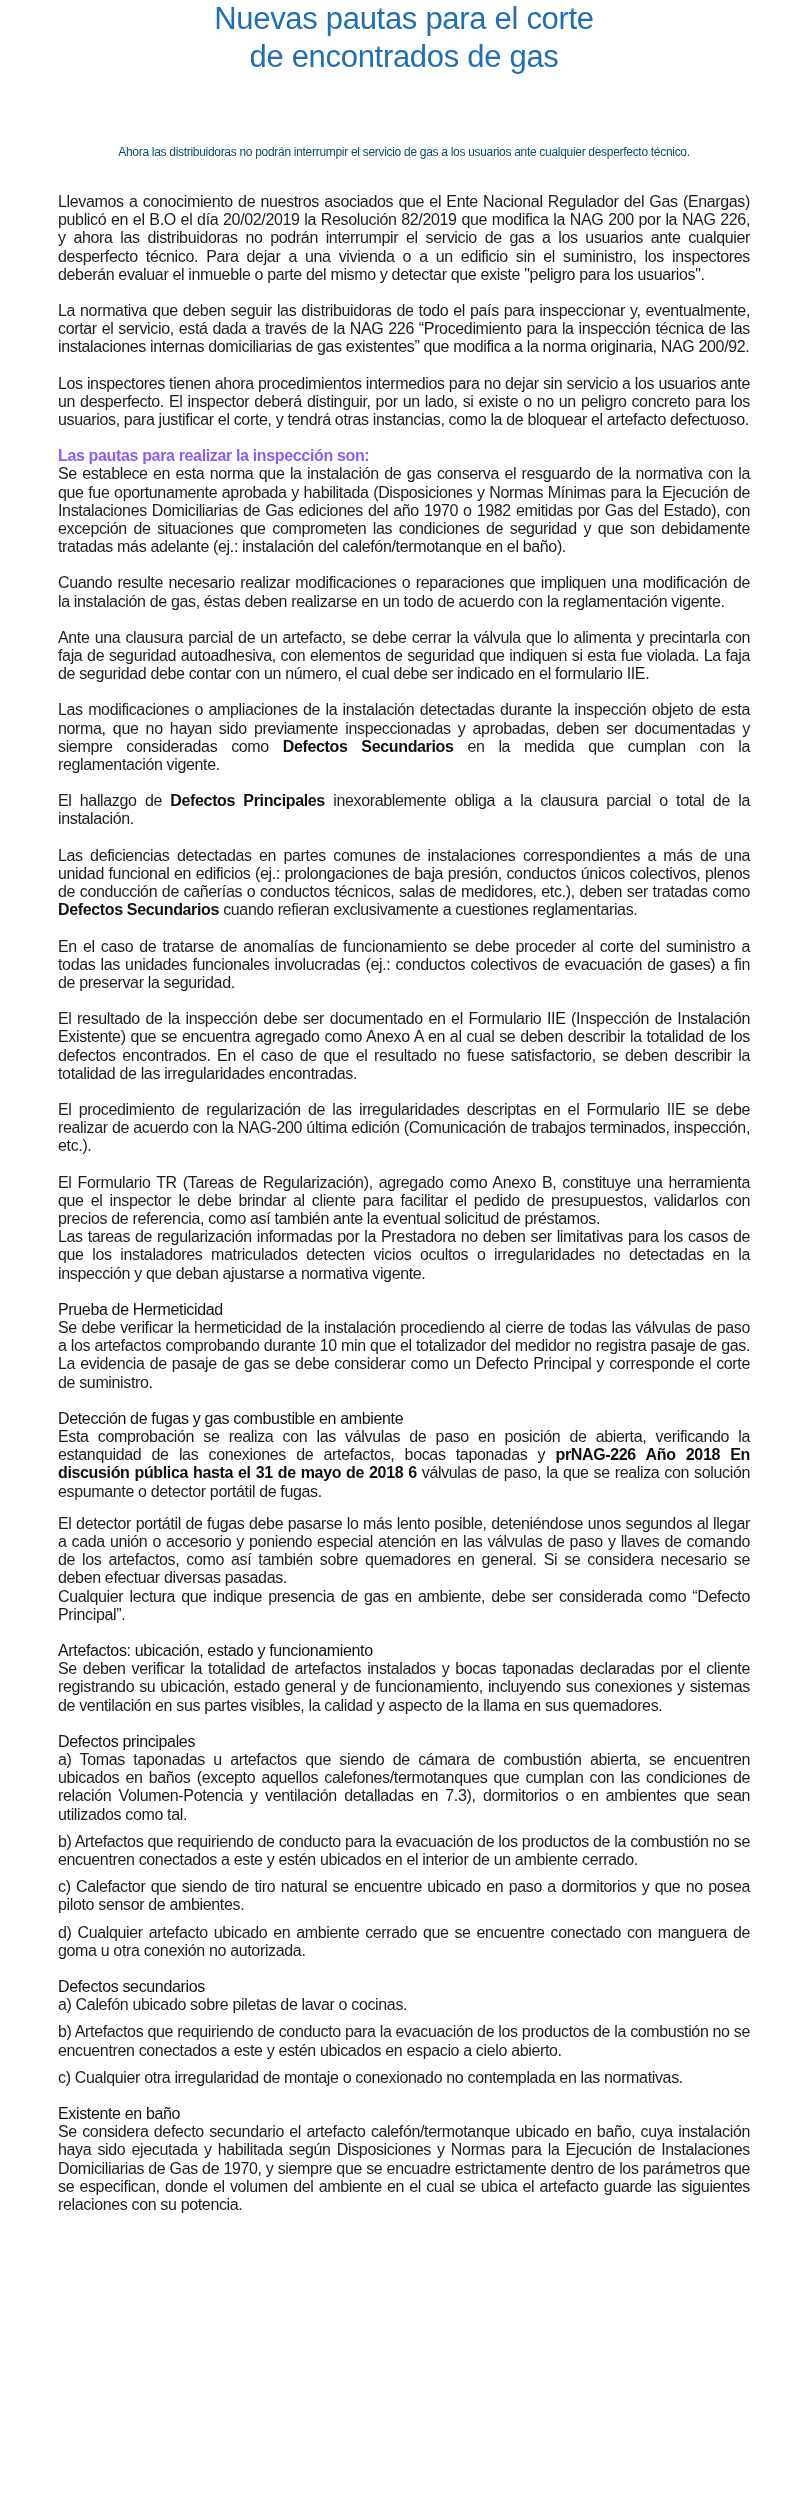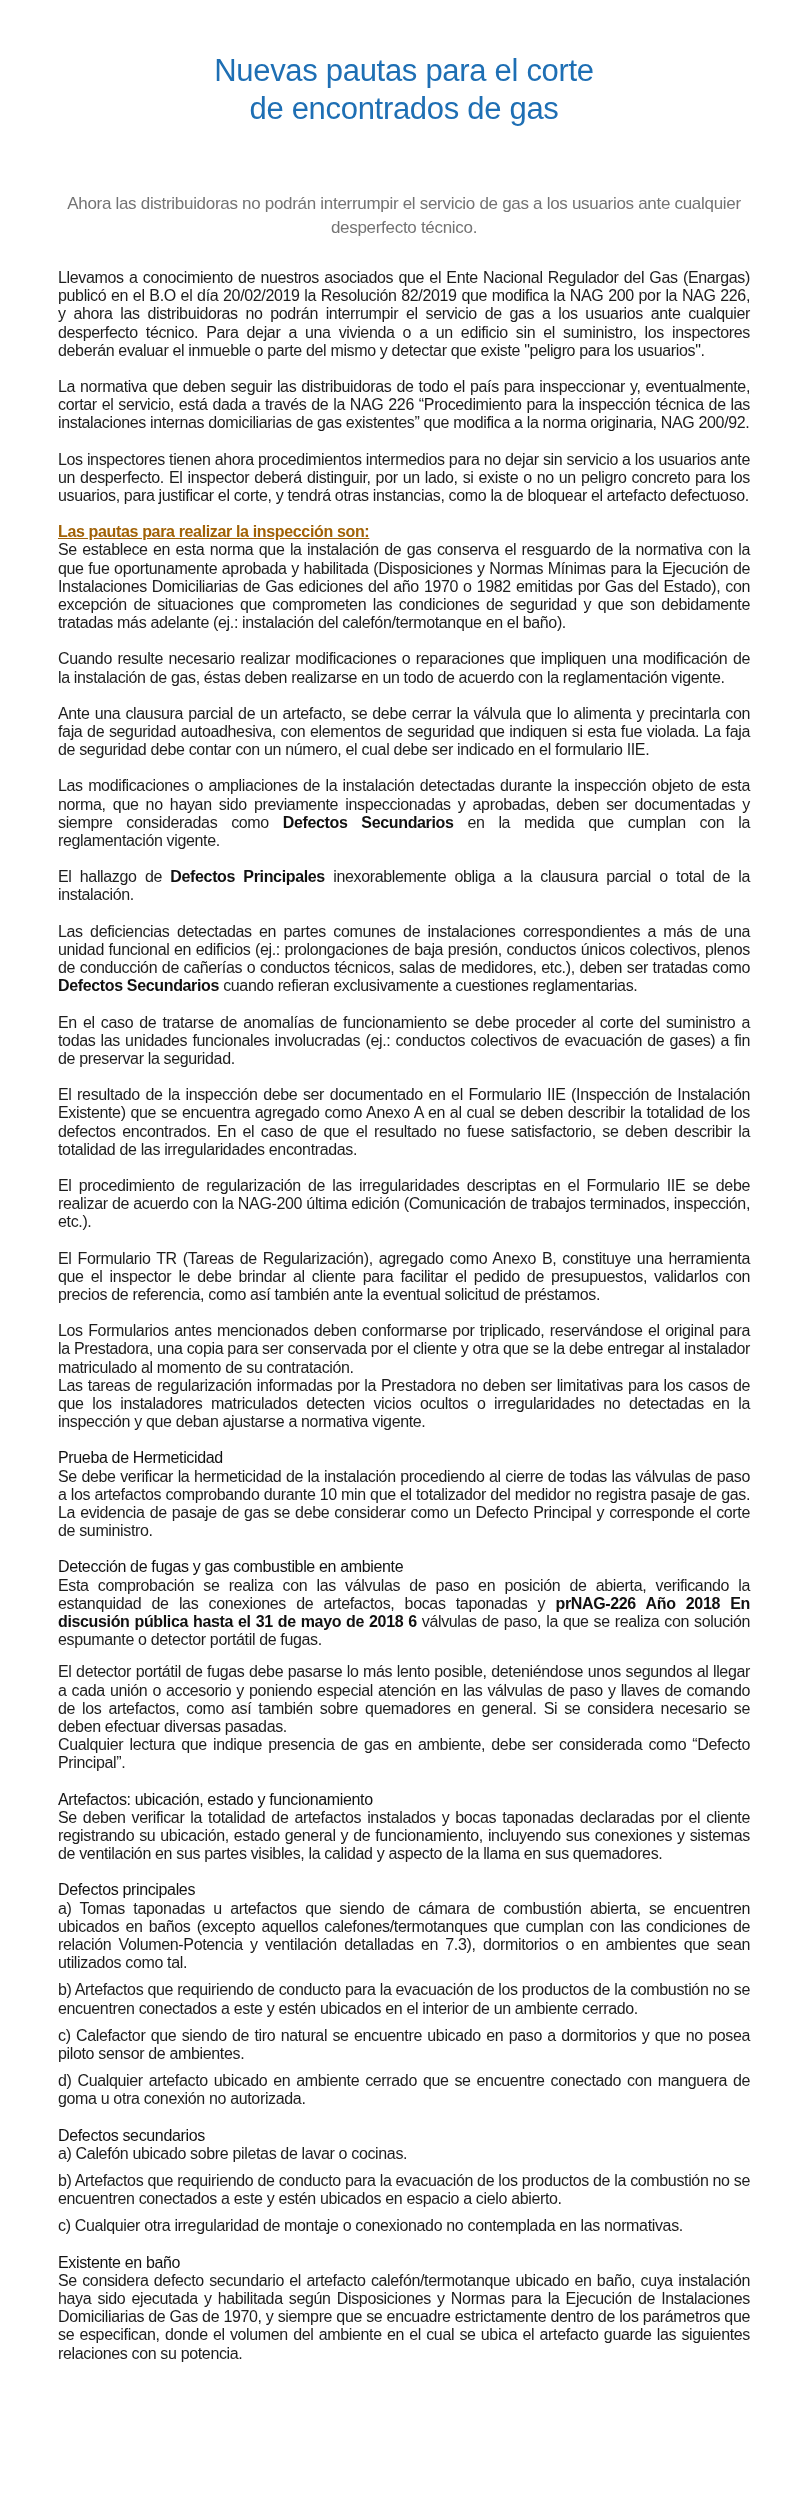--- a/index.html
+++ b/index.html
@@ -5,48 +5,47 @@
   html, body { margin: 0; padding: 0; background: #ffffff; }
   body { width: 800px; min-height: 2505px; position: relative; }
   .page { width: 692px; margin: 0 auto; padding-left: 0; position: relative; left: 4px; }
   .title {
     font-family: "Liberation Sans", sans-serif;
     color: #1e6fb4;
     font-size: 31px;
     line-height: 38px;
     text-align: center;
     margin: 0;
-    padding-top: 52px;
     letter-spacing: -0.3px;
     font-weight: normal;
   }
   .subtitle {
     font-family: "Liberation Sans", sans-serif;
-    color: #737373;
-    font-size: 17px;
+    color: #0c4a6e;
+    font-size: 12px;
     line-height: 24px;
     text-align: center;
     margin: 64px 0 0 0;
     letter-spacing: -0.3px;
     font-weight: normal;
   }
   .body-text {
     font-family: "Liberation Sans", sans-serif;
     color: #1d1d1d;
     font-size: 16px;
     line-height: 18.2px;
     letter-spacing: -0.35px;
     text-align: justify;
     margin: 0;
   }
   .para { margin: 0; }
   .gap-first { margin-top: 29px; }
   .gap { margin-top: 18px; }
   .gap-sm { margin-top: 9px; }
-  .heading { font-weight: bold; color: #a16207; text-decoration: underline; }
+  .heading { font-weight: bold; color: #8b5cf6; }
   .heading-plain { color: #111; }
   b { font-weight: bold; color: #111; }
 </style>
 </head>
 <body>
 
 <div class="page">
   <h1 class="title">
     <span>Nuevas pautas para el corte</span><br>
     <span>de encontrados de gas</span>
@@ -66,21 +65,20 @@
     </div>
     <p class="para gap">Cuando resulte necesario realizar modificaciones o reparaciones que impliquen una modificación de la instalación de gas, éstas deben realizarse en un todo de acuerdo con la reglamentación vigente.</p>
     <p class="para gap">Ante una clausura parcial de un artefacto, se debe cerrar la válvula que lo alimenta y precintarla con faja de seguridad autoadhesiva, con elementos de seguridad que indiquen si esta fue violada. La faja de seguridad debe contar con un número, el cual debe ser indicado en el formulario IIE.</p>
     <p class="para gap"><span>Las modificaciones o ampliaciones de la instalación detectadas durante la inspección objeto de esta norma, que no hayan sido previamente inspeccionadas y aprobadas, deben ser documentadas y siempre consideradas como </span><b>Defectos Secundarios</b><span> en la medida que cumplan con la reglamentación vigente.</span></p>
     <p class="para gap"><span>El hallazgo de </span><b>Defectos Principales</b><span> inexorablemente obliga a la clausura parcial o total de la instalación.</span></p>
     <p class="para gap"><span>Las deficiencias detectadas en partes comunes de instalaciones correspondientes a más de una unidad funcional en edificios (ej.: prolongaciones de baja presión, conductos únicos colectivos, plenos de conducción de cañerías o conductos técnicos, salas de medidores, etc.), deben ser tratadas como </span><b>Defectos Secundarios</b><span> cuando refieran exclusivamente a cuestiones reglamentarias.</span></p>
     <p class="para gap">En el caso de tratarse de anomalías de funcionamiento se debe proceder al corte del suministro a todas las unidades funcionales involucradas (ej.: conductos colectivos de evacuación de gases) a fin de preservar la seguridad.</p>
     <p class="para gap">El resultado de la inspección debe ser documentado en el Formulario IIE (Inspección de Instalación Existente) que se encuentra agregado como Anexo A en al cual se deben describir la totalidad de los defectos encontrados. En el caso de que el resultado no fuese satisfactorio, se deben describir la totalidad de las irregularidades encontradas.</p>
     <p class="para gap">El procedimiento de regularización de las irregularidades descriptas en el Formulario IIE se debe realizar de acuerdo con la NAG-200 última edición (Comunicación de trabajos terminados, inspección, etc.).</p>
     <p class="para gap">El Formulario TR (Tareas de Regularización), agregado como Anexo B, constituye una herramienta que el inspector le debe brindar al cliente para facilitar el pedido de presupuestos, validarlos con precios de referencia, como así también ante la eventual solicitud de préstamos.</p>
-    <p class="para gap">Los Formularios antes mencionados deben conformarse por triplicado, reservándose el original para la Prestadora, una copia para ser conservada por el cliente y otra que se la debe entregar al instalador matriculado al momento de su contratación.</p>
     <p class="para">Las tareas de regularización informadas por la Prestadora no deben ser limitativas para los casos de que los instaladores matriculados detecten vicios ocultos o irregularidades no detectadas en la inspección y que deban ajustarse a normativa vigente.</p>
 
     <div class="gap">
       <p class="para heading-plain">Prueba de Hermeticidad</p>
       <p class="para">Se debe verificar la hermeticidad de la instalación procediendo al cierre de todas las válvulas de paso a los artefactos comprobando durante 10 min que el totalizador del medidor no registra pasaje de gas. La evidencia de pasaje de gas se debe considerar como un Defecto Principal y corresponde el corte de suministro.</p>
     </div>
 
     <div class="gap">
       <p class="para heading-plain">Detección de fugas y gas combustible en ambiente</p>
       <p class="para"><span>Esta comprobación se realiza con las válvulas de paso en posición de abierta, verificando la estanquidad de las conexiones de artefactos, bocas taponadas y </span><b>prNAG-226 Año 2018 En discusión pública hasta el 31 de mayo de 2018 6</b><span> válvulas de paso, la que se realiza con solución espumante o detector portátil de fugas.</span></p>

